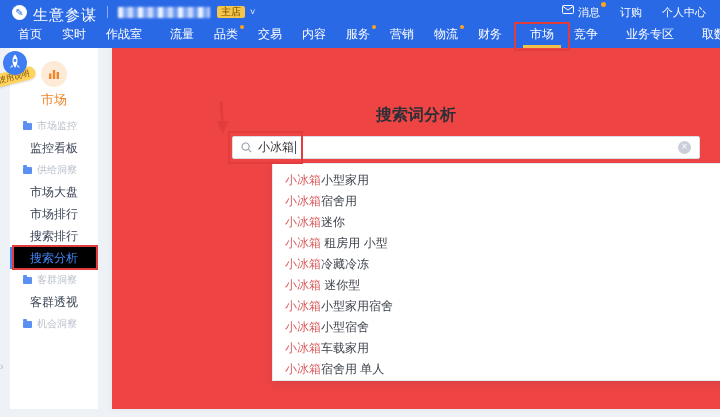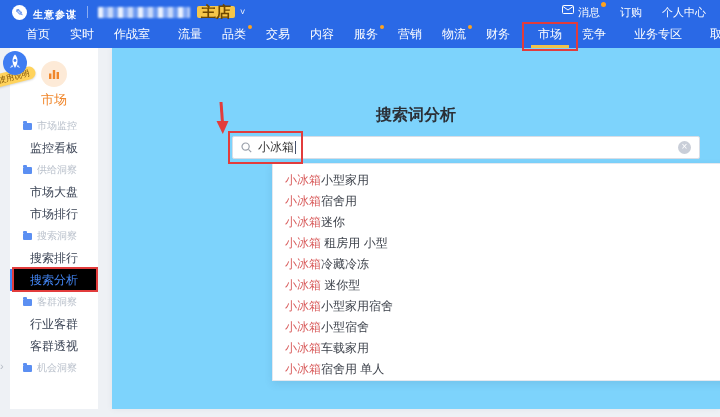--- a/index.html
+++ b/index.html
@@ -7,33 +7,33 @@
   body {
     position:relative; overflow:hidden;
     background:#eef1f5;
     font-family:"Liberation Sans", sans-serif;
     -webkit-font-smoothing:antialiased;
   }
   
   .topbar { position:absolute; left:0; top:0; width:720px; height:48px; background:#2a69e6; z-index:10; }
   .row1 { height:21px; display:flex; align-items:center; padding:3px 14px 0 12px; color:#fff; }
   .logo-circle { width:15px; height:15px; background:#fff; border-radius:50%; display:flex; align-items:center; justify-content:center; color:#2a69e6; font-size:10px; margin-right:6px; flex:none; }
-  .brand { font-size:10px; font-weight:bold; letter-spacing:1px;margin-top:6px; }
+  .brand { font-size:15px; font-weight:normal; letter-spacing:1px;margin-top:6px; }
   .vdiv { width:1px; height:12px; background:rgba(255,255,255,.45); margin:0 10px; }
   .redacted { width:92px; height:11px; border-radius:1px; margin-right:7px;
     background:repeating-linear-gradient(90deg, rgba(255,255,255,.9) 0 5px, rgba(205,222,255,.55) 5px 10px, rgba(255,255,255,.75) 10px 15px, rgba(180,205,250,.5) 15px 20px);
     filter:blur(1px);
   }
-  .badge-main { background:#f6c64a; color:#6e4700; font-size:15px; line-height:12px; padding:0 4px; border-radius:2px; font-weight:bold; }
+  .badge-main { background:#f6c64a; color:#6e4700; font-size:10px; line-height:12px; padding:0 4px; border-radius:2px; font-weight:normal; }
   .chev { color:#fff; font-size:9px; margin-left:5px; opacity:.95; }
   .top-right { margin-left:auto; display:flex; align-items:center; gap:20px; font-size:11px; }
   .top-link { display:flex; align-items:flex-start; gap:4px; position:relative; cursor:pointer; }
   .mail-svg { display:block; }
   .msg-dot { position:absolute; top:-3px; right:-6px; width:5px; height:5px; border-radius:50%; background:#ffa21d; }
-  .row2 { height:27px; display:flex; align-items:center; color:#fff; font-size:12px; padding-left:16px; }
+  .row2 { height:27px; display:flex; align-items:center; color:#fff; font-size:12px; padding-left:8px; }
   .nav-item { position:relative; height:27px; line-height:26px; padding:0 10px; cursor:pointer; white-space:nowrap; }
   .nav-dot { position:absolute; top:4px; right:4px; width:4px; height:4px; border-radius:50%; background:#ffa21d; }
   .nav-divider { width:1px; height:12px; background:rgba(255,255,255,.35); margin:0 4px; }
   .nav-item.active::after { content:""; position:absolute; left:50%; transform:translateX(-50%); bottom:0; width:38px; height:3px; background:#f0c24a; }
   .annot-box { position:absolute; border:2px solid #e23c3c; pointer-events:none; z-index:40; }
   .nav-item .annot-box { left:-6px; right:-6px; top:1px; bottom:-3px; }
   
   .rocket { position:absolute; left:2px; top:50px; z-index:30; cursor:pointer; }
   .usage-pill { position:absolute; left:-14px; top:71px; z-index:29; background:#ffd35c; color:#7c4e00; font-size:8px; line-height:11px; padding:1px 6px 1px 12px; border-radius:8px; transform:rotate(-14deg); white-space:nowrap; box-shadow:0 1px 2px rgba(0,0,0,.15); }
   .collapse-handle { position:absolute; left:0; top:360px; color:#b4bac4; font-size:11px; z-index:5; cursor:pointer; }
@@ -44,21 +44,21 @@
   .module-label { color:#f0862a; font-size:13px; }
   .menu { margin-top:6px; }
   .m-section { display:flex; align-items:center; height:22px; padding-left:13px; gap:5px; color:#b9c0cb; font-size:10px; }
   .folder-icon { position:relative; width:9px; height:7px; background:#5b8ff2; border-radius:1px; flex:none; margin-top:1px; }
   .folder-icon::before { content:""; position:absolute; left:0; top:-2px; width:4px; height:2px; background:#5b8ff2; border-radius:1px 1px 0 0; }
   .m-item { position:relative; height:22px; line-height:22px; text-align:center; font-size:12px; color:#3a4354; cursor:pointer;font-family:Liberation Serif, serif; }
   .m-item.selected { background:#000000; color:#4386f5; }
   .m-item.selected::before { content:""; position:absolute; left:0; top:0; bottom:0; width:3px; background:#4386f5; }
   .m-item .annot-box { left:2px; right:0; top:-2px; bottom:-1px; }
   
-  .content { position:absolute; left:112px; top:48px; width:608px; height:361px; background:#7dd3fc; z-index:1; box-shadow:0 0 6px rgba(60,80,120,.08); }
+  .content { position:absolute; left:112px; top:48px; width:608px; height:361px; background:#ef4444; z-index:1; box-shadow:0 0 6px rgba(60,80,120,.08); }
   .page-title { text-align:center; padding-top:57px; font-size:16px; font-weight:bold; color:#2b2f36; }
   .search-wrap { position:absolute; left:120px; top:88px; width:468px; height:23px; background:#fff; border:1px solid #d8dde6; border-radius:2px; display:flex; align-items:center; padding:0 8px; cursor:text; }
   .search-value { font-size:12px; color:#333; margin-left:6px; }
   .caret { width:1px; height:13px; background:#44506a; margin-left:1px; }
   .clear-btn { margin-left:auto; width:13px; height:13px; border-radius:50%; background:#c9ced8; color:#fff; font-size:10px; line-height:12px; text-align:center; cursor:pointer; }
   .dropdown { position:absolute; left:120px; top:115px; width:496px; height:218px; background:#fff; border:1px solid #e4e8ef; box-shadow:0 3px 8px rgba(31,56,88,.10); padding-top:6px; z-index:6;margin-left:40px; }
   .sg-item { height:21px; line-height:21px; padding-left:12px; font-size:12px; color:#3c414a; cursor:pointer; white-space:pre; }
   .sg-match { color:#d85b5b; }
   
   .annot-search { position:absolute; left:116px; top:83px; width:75px; height:33px; border:2px solid #e23c3c; pointer-events:none; z-index:41; }
@@ -138,31 +138,26 @@
         <i class="folder-icon"></i>
         <span>市场监控</span>
       </div>
       <div class="m-item"><span>监控看板</span></div>
       <div class="m-section">
         <i class="folder-icon"></i>
         <span>供给洞察</span>
       </div>
       <div class="m-item"><span>市场大盘</span></div>
       <div class="m-item"><span>市场排行</span></div>
-      <div class="m-section">
-        <i class="folder-icon"></i>
-        <span>搜索洞察</span>
-      </div>
       <div class="m-item"><span>搜索排行</span></div>
       <div class="m-item selected"><span>搜索分析</span><i class="annot-box"></i></div>
       <div class="m-section">
         <i class="folder-icon"></i>
         <span>客群洞察</span>
       </div>
-      <div class="m-item"><span>行业客群</span></div>
       <div class="m-item"><span>客群透视</span></div>
       <div class="m-section">
         <i class="folder-icon"></i>
         <span>机会洞察</span>
       </div>
     </div>
 </div>
 
 <div class="content">
   <div class="page-title">搜索词分析</div>

